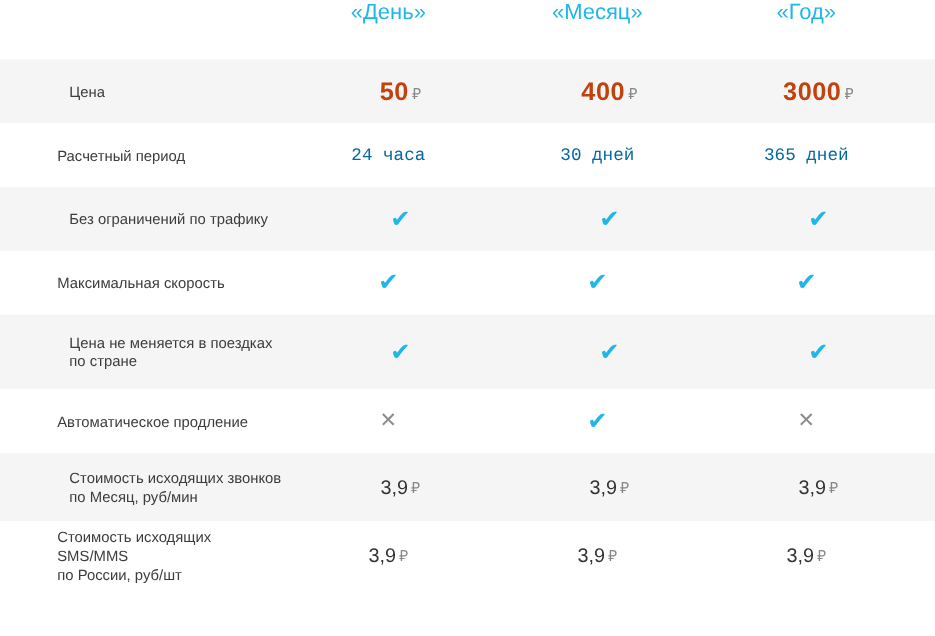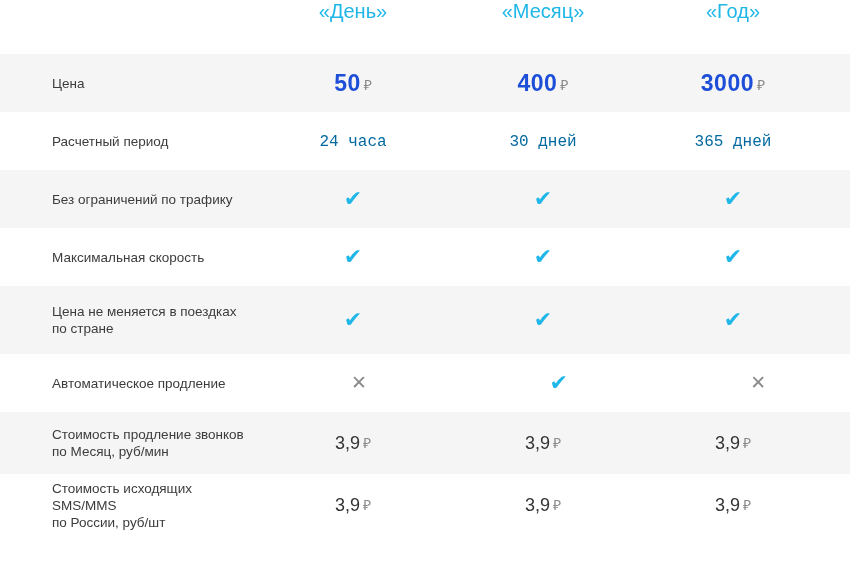--- a/index.html
+++ b/index.html
@@ -27,20 +27,21 @@
     display: flex;
     flex-direction: column;
   }
   .row {
     display: flex;
     align-items: center;
     box-sizing: border-box;
   }
   .row.shaded {
     background: #f5f5f5;
+    padding-left: 11px;
   }
   .row.plain {
     background: #ffffff;
   }
   .cell-label {
     width: 258px;
     box-sizing: border-box;
     padding-left: 52px;
     padding-right: 8px;
     color: #3c3c3c;
@@ -61,21 +62,21 @@
     font-size: 20px;
     font-weight: normal;
   }
   .head-spacer {
     width: 258px;
   }
   .price {
     font-size: 23px;
     font-weight: bold;
     letter-spacing: 0.5px;
-    color: #1d4ed8;
+    color: #c2410c;
   }
   .rub {
     font-size: 14px;
     font-weight: normal;
     color: #888;
     margin-left: 3px;
     vertical-align: 1px;
   }
   .period-text {
     font-size: 16px;
@@ -99,21 +100,21 @@
     line-height: 1;
   }
   .two-line {
     line-height: 17px;
   }
   .r-price   { height: 58px; }
   .r-period  { height: 58px; }
   .r-traffic { height: 58px; }
   .r-speed   { height: 58px; }
   .r-roaming { height: 68px; }
-  .r-auto    { height: 58px; gap: 16px; }
+  .r-auto    { height: 58px; }
   .r-calls   { height: 62px; }
   .r-sms     { height: 62px; }
 </style>
 </head>
 <body>
 
 <div class="tariff-table">
 
   <div class="header-row">
     <div class="head-spacer"></div>
@@ -200,21 +201,21 @@
       <div class="cell-value">
         <span class="check">✔</span>
       </div>
       <div class="cell-value">
         <span class="cross">✕</span>
       </div>
     </div>
 
     <div class="row shaded r-calls">
       <div class="cell-label two-line">
-        <div>Стоимость продление звонков</div>
+        <div>Стоимость исходящих звонков</div>
         <div>по Месяц, руб/мин</div>
       </div>
       <div class="cell-value">
         <span class="rate">3,9</span><span class="rub">₽</span>
       </div>
       <div class="cell-value">
         <span class="rate">3,9</span><span class="rub">₽</span>
       </div>
       <div class="cell-value">
         <span class="rate">3,9</span><span class="rub">₽</span>

